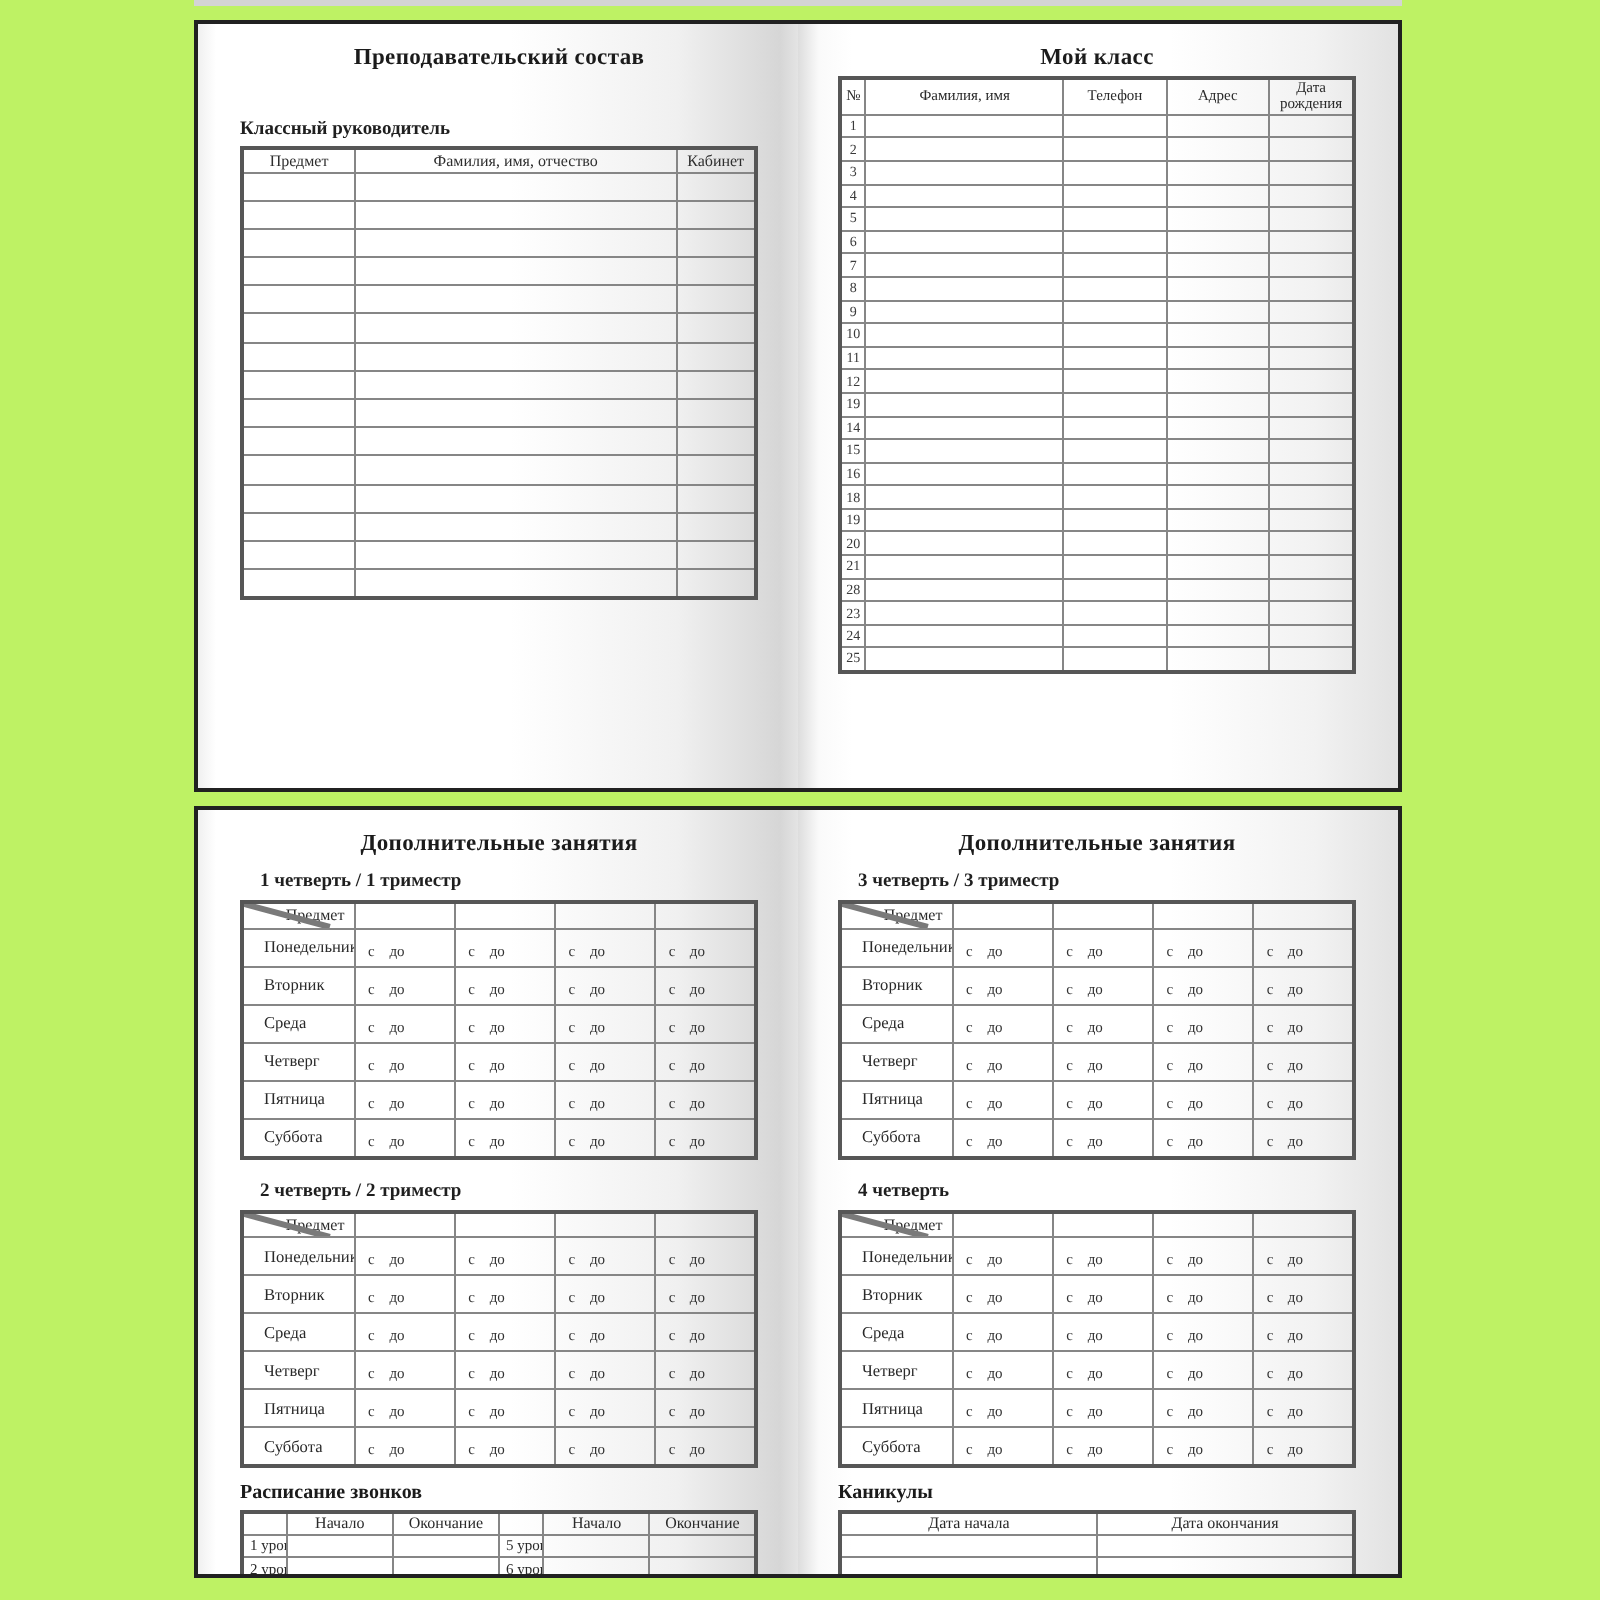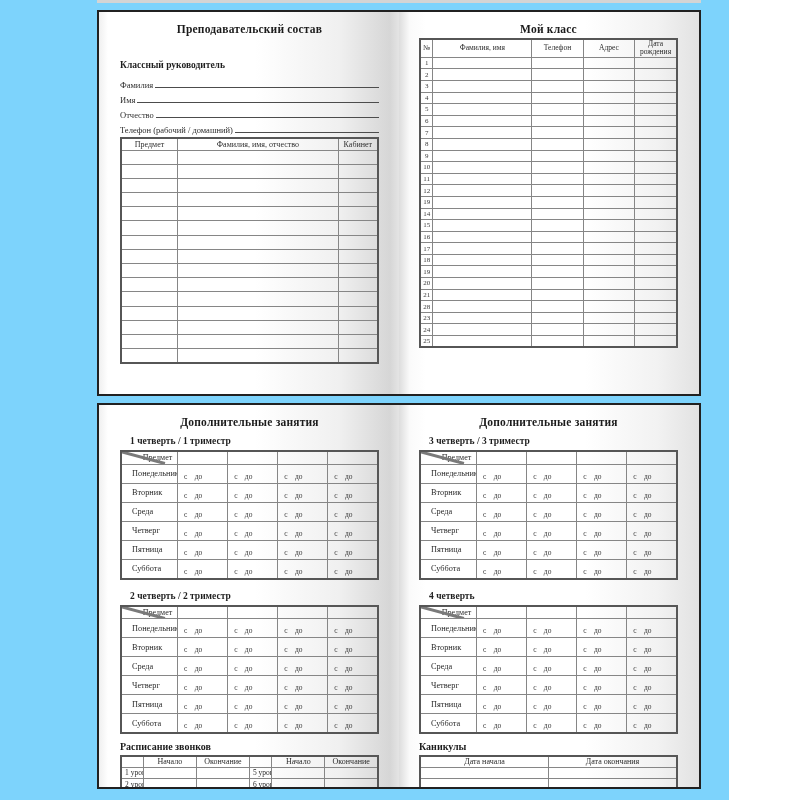--- a/index.html
+++ b/index.html
@@ -1,18 +1,18 @@
 <!DOCTYPE html>
 <html><head>
 <meta charset="utf-8">
 <style>
   * { margin:0; padding:0; box-sizing:border-box; }
   html,body { width:800px; height:800px; background:#ffffff;
     font-family:"Liberation Serif","DejaVu Serif",serif; color:#2a2a2a; }
-  .canvas { position:relative; width:729px; height:800px; background:#7dd3fc; overflow:hidden; }
+  .canvas { position:relative; width:800px; height:800px; background:#bef264; overflow:hidden; }
   .photo-edge { position:absolute; left:97px; top:0; width:604px; height:3px; background:#d4d4d4; }
 
   .spread { position:absolute; left:97px; width:604px; height:386px;
     border:2px solid #212121; display:flex; background:#fff; }
   .spread-top { top:10px; }
   .spread-bottom { top:403px; }
 
   .page { width:50%; height:100%; overflow:hidden; }
   .pg-left  { background:linear-gradient(to right,#f0f0f0 0%,#ffffff 3%,#ffffff 52%,#f0f0f0 80%,#d6d6d6 97%,#e4e4e4 100%); }
   .pg-right { background:linear-gradient(to right,#dddddd 0%,#fafafa 3.5%,#ffffff 9%,#ffffff 62%,#f2f2f2 86%,#e2e2e2 100%); }
@@ -73,38 +73,20 @@
 </head>
 <body>
 
 <div class="canvas">
   <div class="photo-edge"></div>
 
   <div class="spread spread-top">
     <div class="page pg-left pg-pad-l">
       <div class="page-title">Преподавательский состав</div>
       <div class="subhead">Классный руководитель</div>
-      <div class="fields" id="teacher-fields">
-          <div class="field">
-            <span class="flabel">Фамилия</span>
-            <span class="fline"></span>
-          </div>
-          <div class="field">
-            <span class="flabel">Имя</span>
-            <span class="fline"></span>
-          </div>
-          <div class="field">
-            <span class="flabel">Отчество</span>
-            <span class="fline"></span>
-          </div>
-          <div class="field">
-            <span class="flabel">Телефон (рабочий / домашний)</span>
-            <span class="fline"></span>
-          </div>
-        </div>
       <table class="tbl teachers">
         <colgroup>
             <col class="c1">
             <col class="c2">
             <col class="c3">
           </colgroup>
         <thead>
           <tr>
             <th>Предмет</th>
             <th>Фамилия, имя, отчество</th>
@@ -316,27 +298,20 @@
               <td></td>
             </tr>
             <tr>
               <td class="num">16</td>
               <td></td>
               <td></td>
               <td></td>
               <td></td>
             </tr>
             <tr>
-              <td class="num">17</td>
-              <td></td>
-              <td></td>
-              <td></td>
-              <td></td>
-            </tr>
-            <tr>
               <td class="num">18</td>
               <td></td>
               <td></td>
               <td></td>
               <td></td>
             </tr>
             <tr>
               <td class="num">19</td>
               <td></td>
               <td></td>

